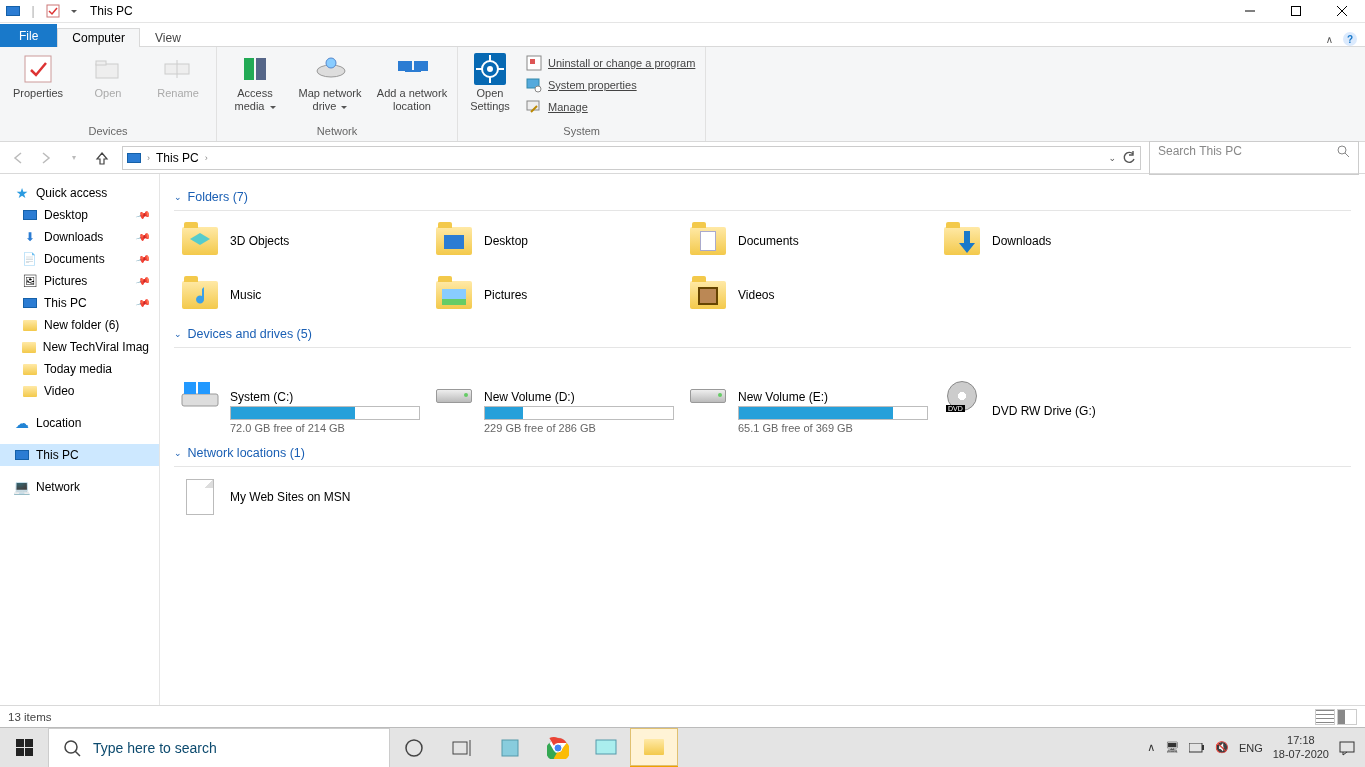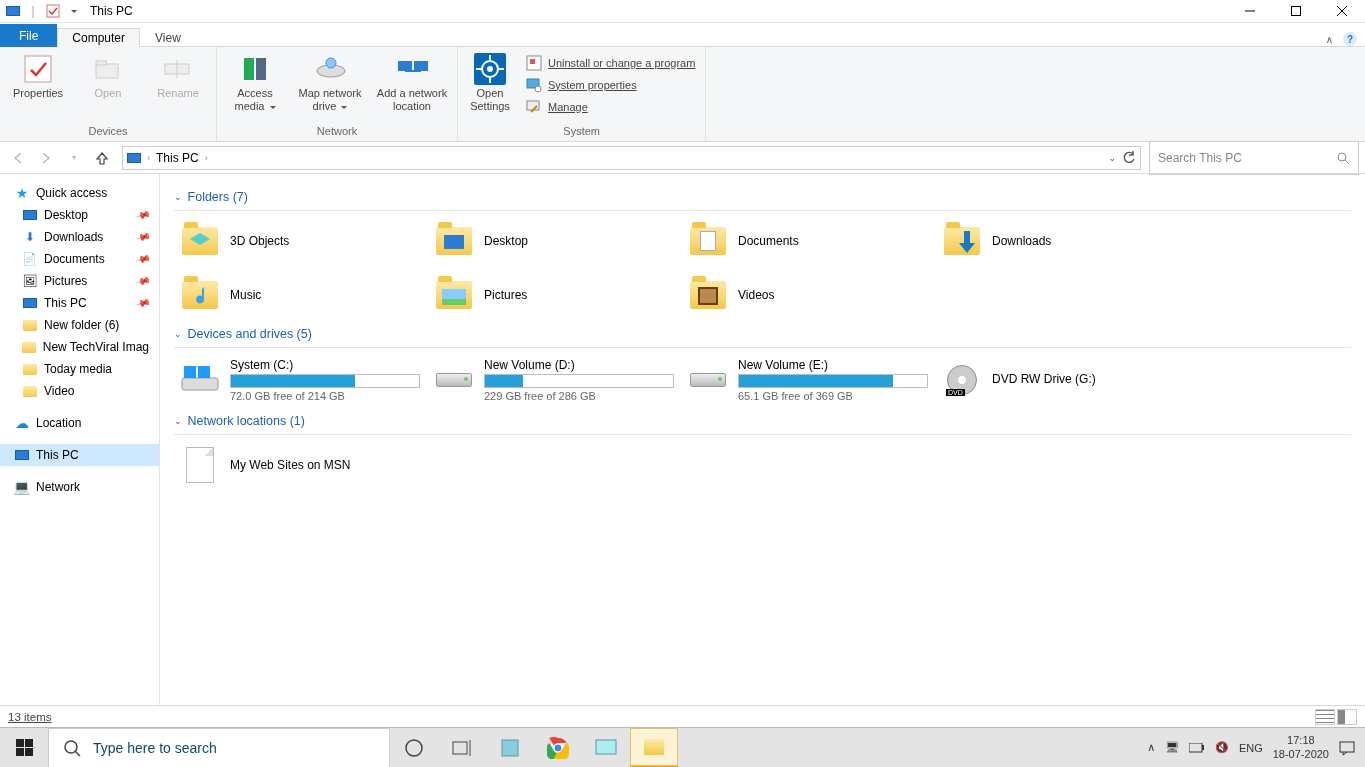--- a/index.html
+++ b/index.html
@@ -33,21 +33,21 @@
 .caret::after { content: ""; display: inline-block; border: 3px solid transparent; border-top-color: #555; margin-left: 2px; position: relative; top: 2px; }
 
 
 .navbar { height: 32px; border-bottom: 1px solid #d9d9d9; display: flex; align-items: center; padding: 0 6px; gap: 4px; }
 .navbtn { width: 24px; height: 24px; display: flex; align-items: center; justify-content: center; color: #888; }
 .navbtn.enabled { color: #000; }
 .addrbox { flex: 1; height: 24px; border: 1px solid #ccc; display: flex; align-items: center; padding: 0 4px; gap: 6px; margin: 0 4px; position: relative; }
 .addrbox .crumb { font-size: 12px; }
 .addrbox .sep { color: #888; font-size: 9px; }
 .addrbox .right { margin-left: auto; display: flex; align-items: center; gap: 6px; color: #555; }
-.searchbox { width: 210px; height: 24px; border: 1px solid #ccc; display: flex; align-items: center; padding: 16px 8px; color: #888; justify-content: space-between; }
+.searchbox { width: 210px; height: 24px; border: 1px solid #ccc; display: flex; align-items: flex-end; padding: 16px 8px; color: #888; justify-content: space-between; }
 
 
 .body { display: flex; height: calc(767px - 23px - 24px - 95px - 32px - 22px - 40px); }
 .sidebar { width: 160px; border-right: 1px solid #e5e5e5; padding: 8px 0; overflow: hidden; }
 .srow { display: flex; align-items: center; gap: 6px; padding: 3px 10px 3px 22px; font-size: 12px; position: relative; white-space: nowrap; }
 .srow.top { padding-left: 14px; font-weight: 400; }
 .srow .pin { margin-left: auto; color: #888; font-size: 10px; transform: rotate(30deg); }
 .srow.selected { background: #cde8ff; }
 .srow .sicon { width: 16px; height: 16px; display: inline-flex; align-items: center; justify-content: center; }
 .sspace { height: 10px; }
@@ -58,27 +58,27 @@
 .section-line { border-bottom: 1px solid #e5e5e5; margin-bottom: 6px; }
 
 .grid { display: grid; grid-template-columns: repeat(4, 254px); gap: 6px 0; }
 .item { display: flex; align-items: center; gap: 10px; padding: 4px 6px; }
 .item .ficon { width: 40px; height: 40px; display: flex; align-items: center; justify-content: center; }
 .item .lbl { font-size: 12px; }
 
 .drive { display: flex; align-items: center; gap: 10px; padding: 4px 6px; }
 .drive .dicon { width: 40px; height: 32px; display: flex; align-items: center; justify-content: center; }
 .drive .dinfo { flex: 1; max-width: 190px; }
-.drive .dname { font-size: 12px; margin-bottom: 2px; }
+.drive .dname { font-size: 12px; margin-bottom: 2px; margin-top: 32px; }
 .drive .dbar { width: 190px; height: 14px; border: 1px solid #bdbdbd; background: #fff; position: relative; }
 .drive .dfill { position: absolute; left: 0; top: 0; bottom: 0; background: #26a0da; }
 .drive .dfree { font-size: 11px; color: #666; margin-top: 2px; }
 
 
-.statusbar { height: 22px; border-top: 1px solid #d9d9d9; display: flex; align-items: center; padding: 0 8px; font-size: 11.5px; color: #444; text-decoration: underline; }
+.statusbar { height: 22px; border-top: 1px solid #d9d9d9; display: flex; align-items: center; padding: 0 8px; font-size: 11.5px; color: #444; }
 .statusbar .viewicons { margin-left: auto; display: flex; gap: 2px; }
 .statusbar .vicon { width: 20px; height: 16px; border: 1px solid #ccc; }
 
 
 .taskbar { height: 40px; background: #e4e4e4; display: flex; align-items: center; border-top: 1px solid #bbb; }
 .taskbar .start { width: 48px; height: 40px; display: flex; align-items: center; justify-content: center; }
 .taskbar .searchbar { height: 40px; width: 342px; background: #fff; border: 1px solid #ccc; display: flex; align-items: center; padding: 0 14px; gap: 12px; color: #0c4a6e; font-size: 14px; }
 .taskbar .tbtn { width: 48px; height: 40px; display: flex; align-items: center; justify-content: center; }
 .taskbar .tbtn.active { background: #fff3d6; border-bottom: 2px solid #f0a000; box-shadow: inset 0 0 0 1px #e0c070; }
 .taskbar .tray { margin-left: auto; display: flex; align-items: center; gap: 10px; padding: 0 10px; font-size: 11px; color: #333; }

